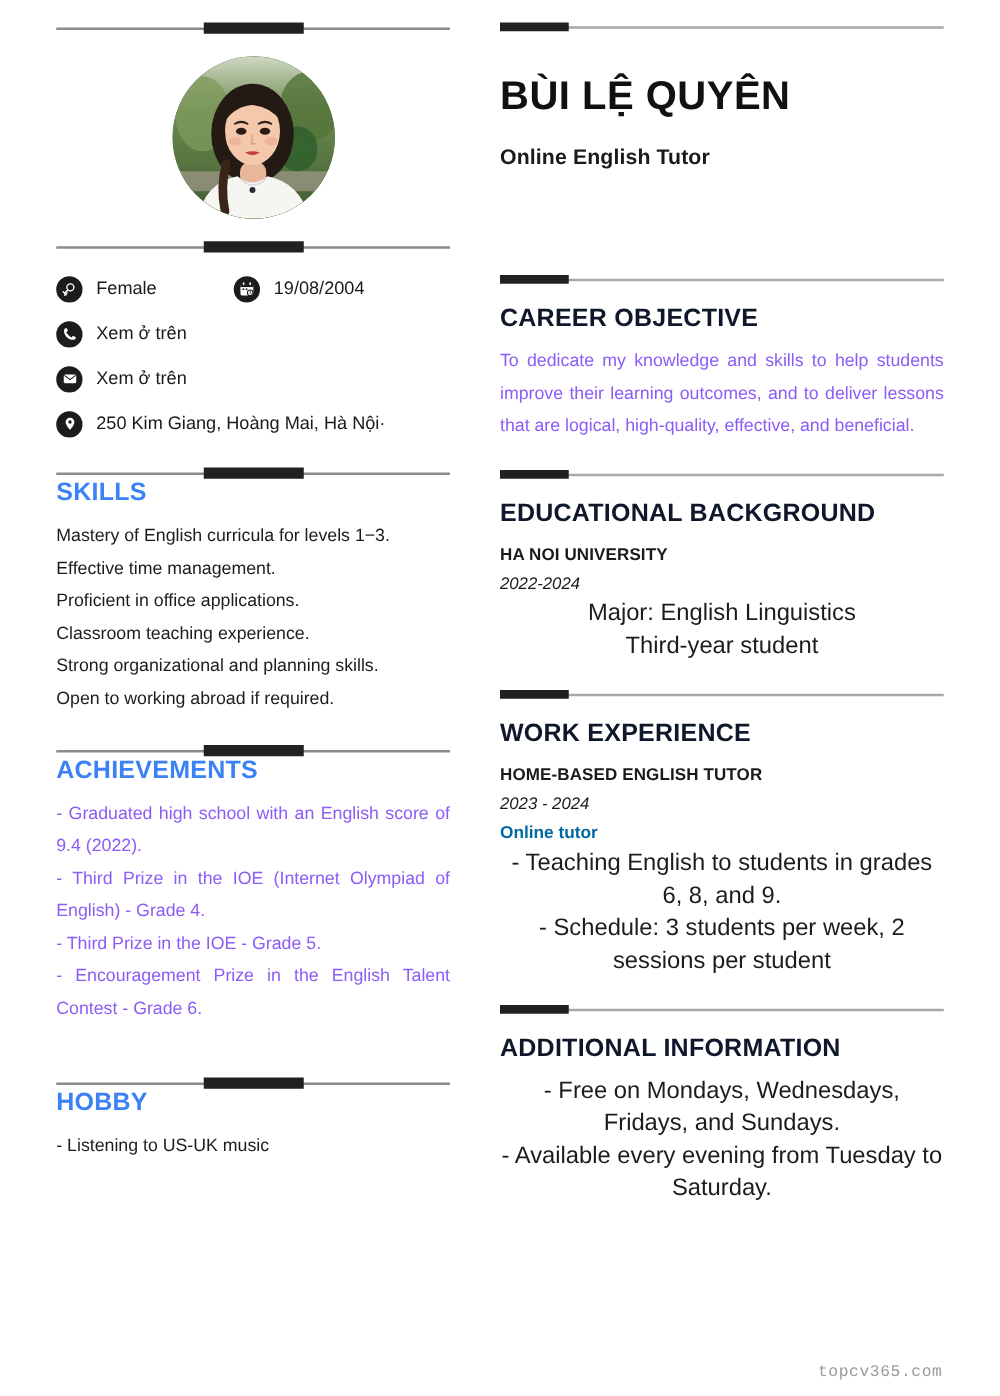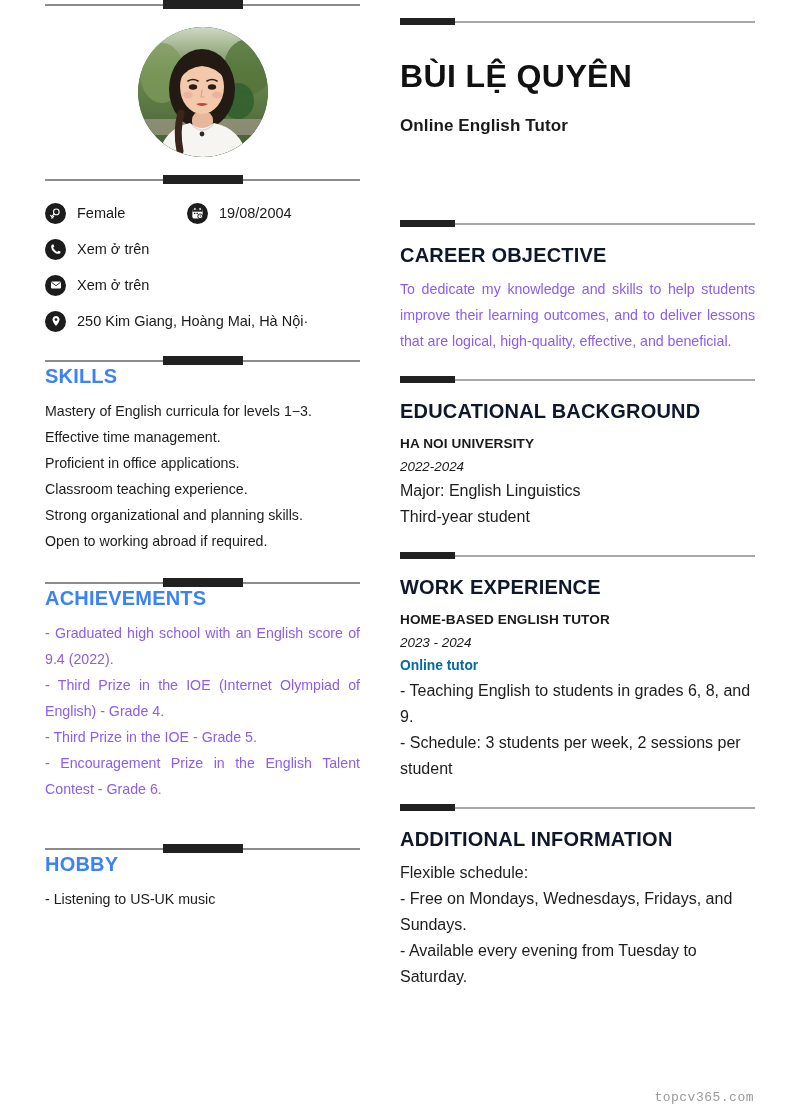--- a/index.html
+++ b/index.html
@@ -19,20 +19,21 @@
     height: 1117px;
     position: relative;
     display: flex;
     align-items: flex-start;
   }
 
   
   .col-left {
     width: 360px;
     padding-left: 45px;
+    padding-top: 18px;
     flex: 0 0 360px;
   }
   .col-right {
     width: 400px;
     padding-left: 40px;
     padding-right: 45px;
     padding-top: 18px;
     flex: 0 0 440px;
   }
 
@@ -166,23 +167,24 @@
   }
 
   .para-justify {
     font-size: 14.2px;
     line-height: 26px;
     color: #8b5cf6;
     text-align: justify;
   }
 
   .body-line {
-    font-size: 16px;
+    font-size: 19px;
     line-height: 26px;
     color: #1c1c1c;
+    text-align: center;
   }
 
   .org {
     font-size: 13.6px;
     font-weight: bold;
     line-height: 23px;
     color: #1a1a1a;
     letter-spacing: 0.1px;
   }
   .dates {
@@ -420,21 +422,20 @@
       <div class="org">HOME-BASED ENGLISH TUTOR</div>
       <div class="dates">2023 - 2024</div>
       <div class="role">Online tutor</div>
       <div class="body-line">- Teaching English to students in grades 6, 8, and 9.</div>
       <div class="body-line">- Schedule: 3 students per week, 2 sessions per student</div>
     </div>
 
     <div class="sec-right">
       <div class="divider-right"></div>
       <div class="sec-title-right">ADDITIONAL INFORMATION</div>
-      <div class="body-line">Flexible schedule:</div>
       <div class="body-line">- Free on Mondays, Wednesdays, Fridays, and Sundays.</div>
       <div class="body-line">- Available every evening from Tuesday to Saturday.</div>
     </div>
 
   </div>
 
   <div class="footer">topcv365.com</div>
 
 </div>
 

